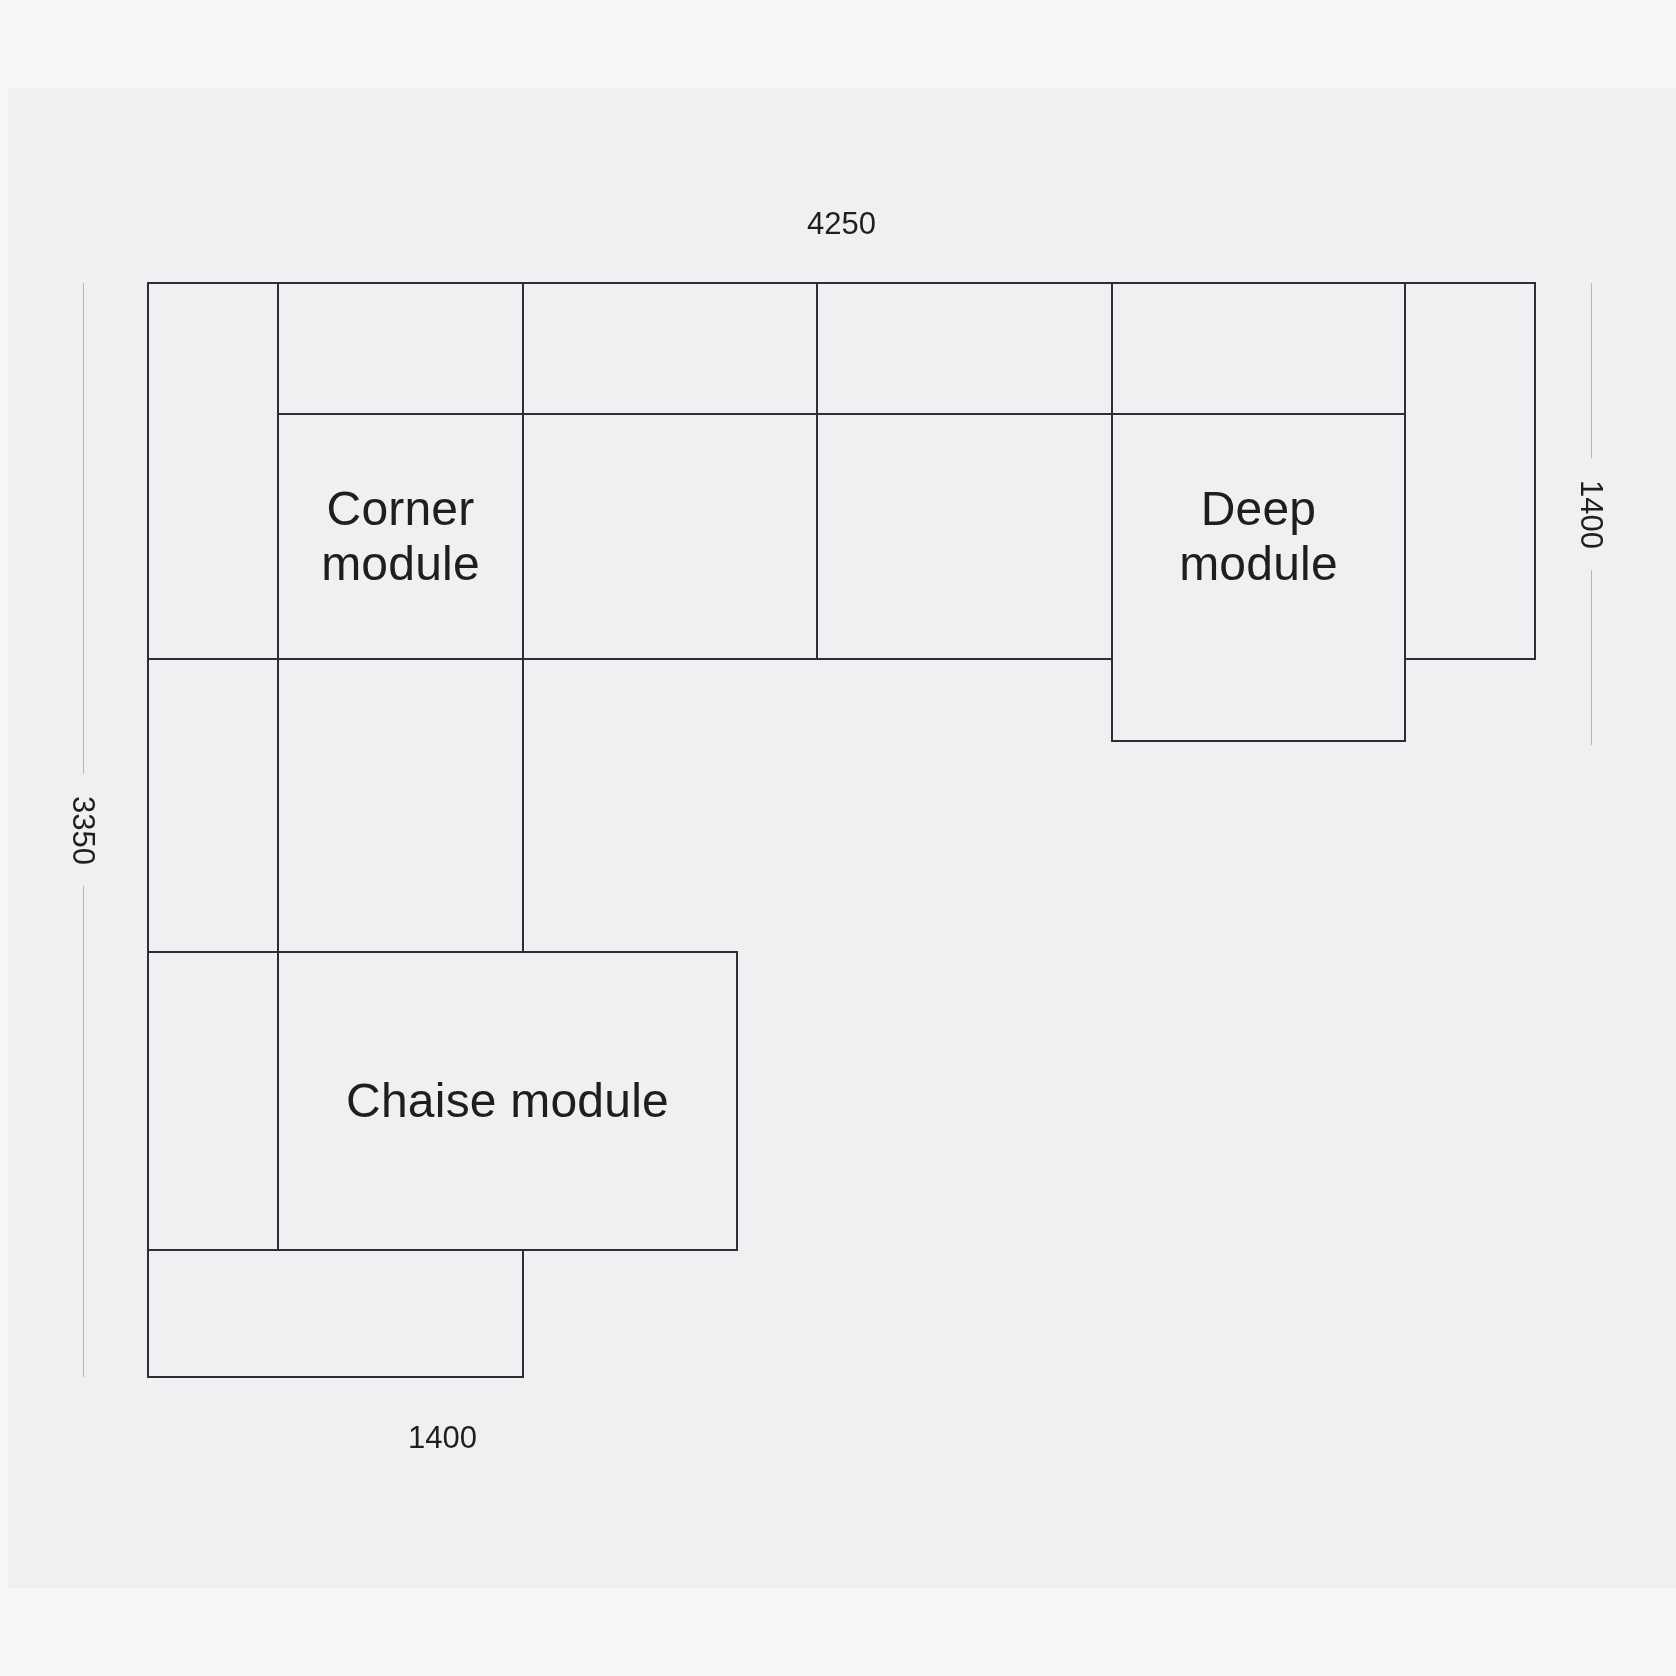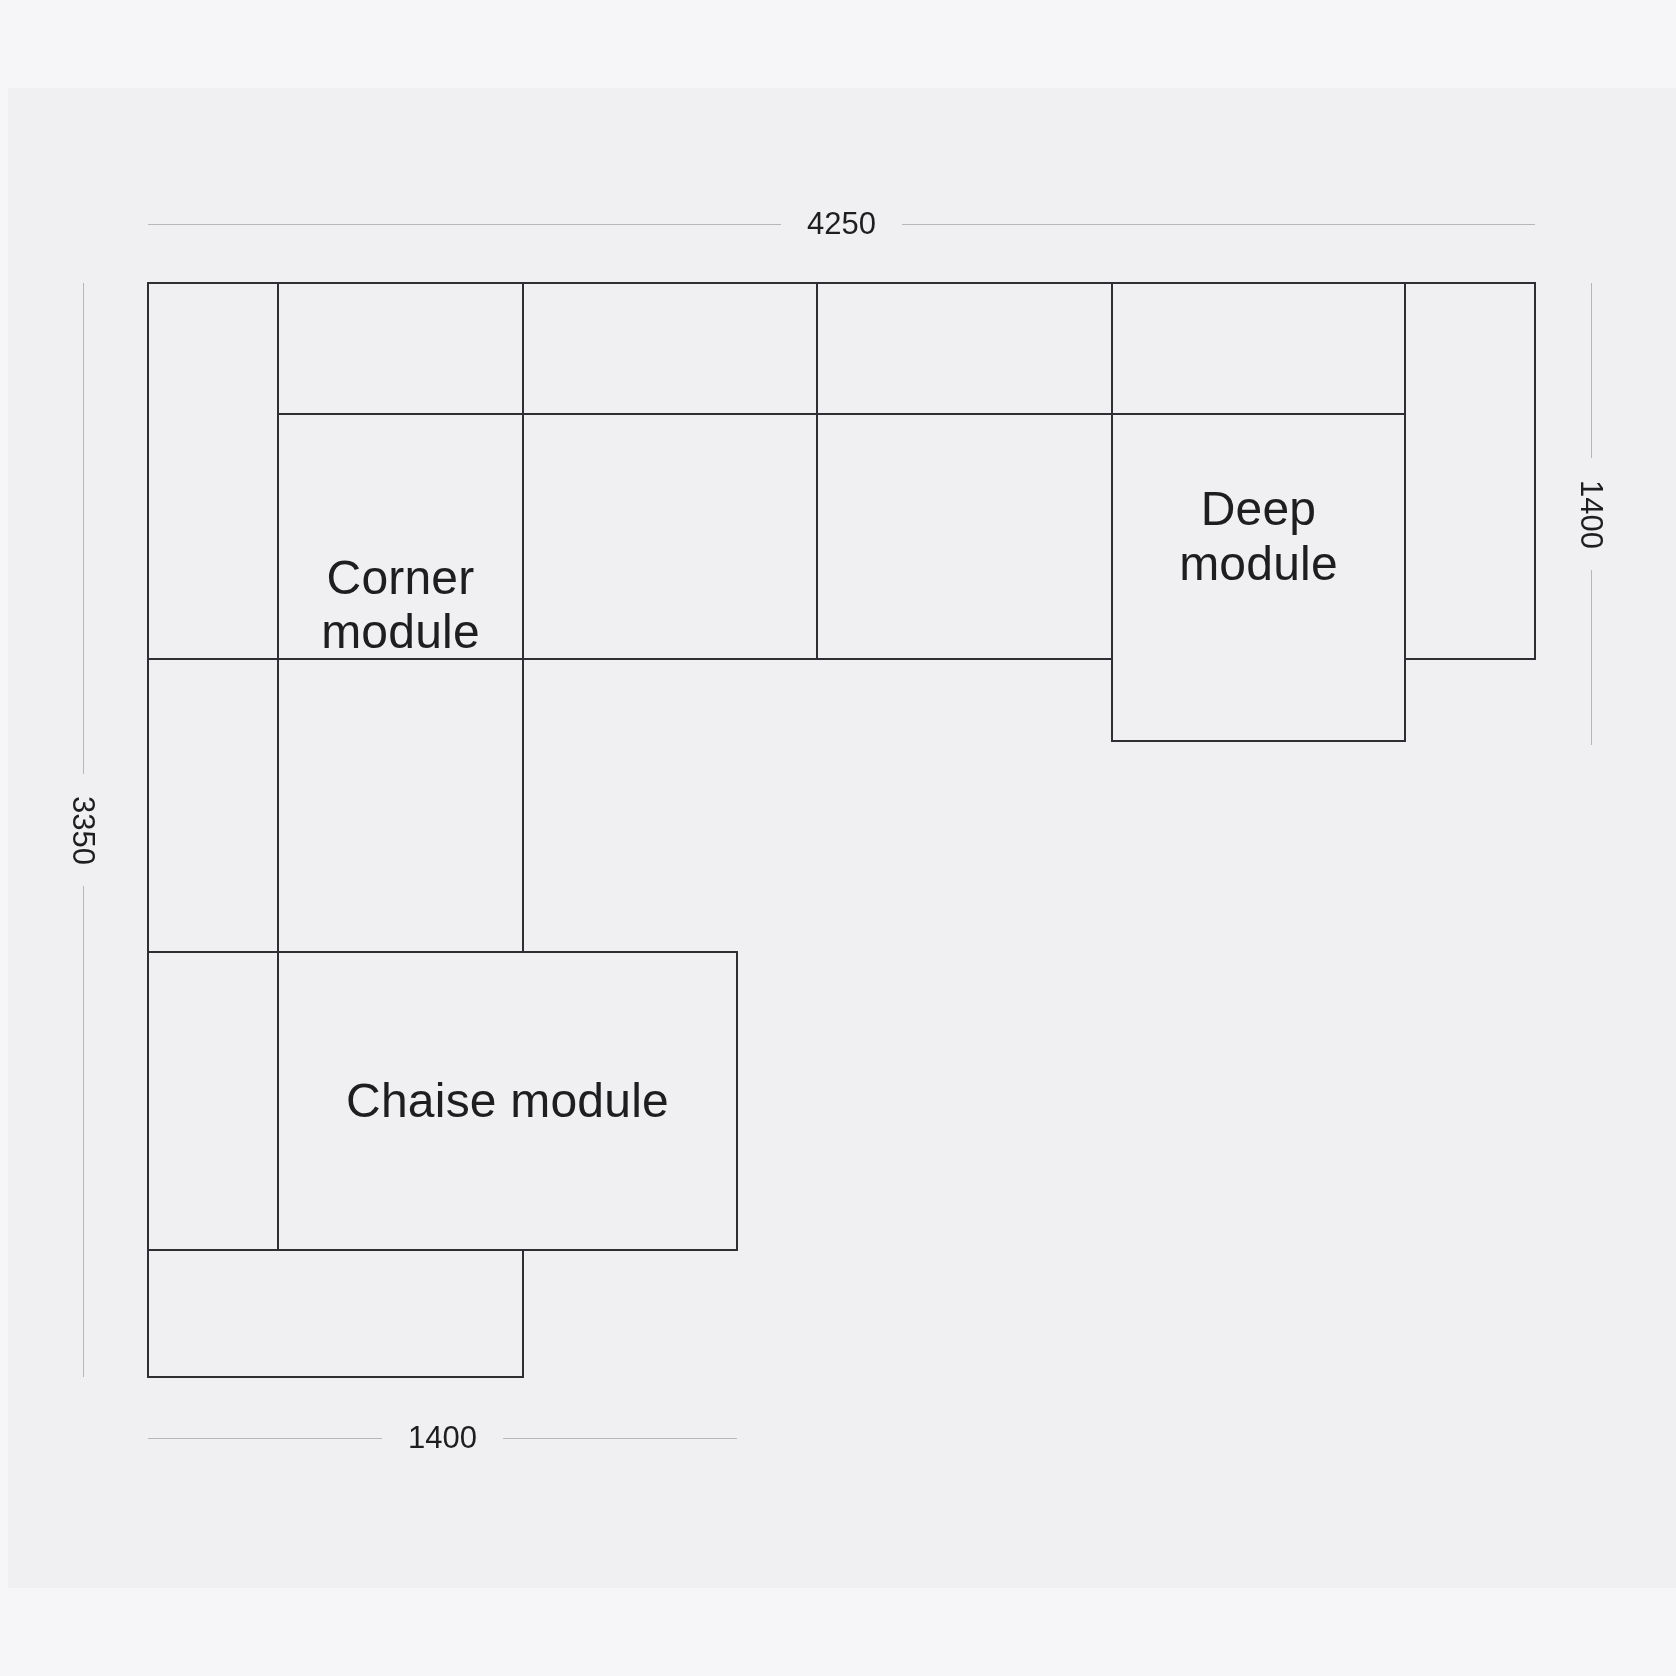--- a/index.html
+++ b/index.html
@@ -24,32 +24,32 @@
 
   
   .module-label {
     position: absolute;
     display: flex; align-items: center; justify-content: center;
     text-align: center;
     font-size: 48px; line-height: 1.13;
     letter-spacing: 0.2px;
     color: #1e1e20;
   }
-  .module-label.corner { left: 278px; top: 414px; width: 245px; height: 245px; align-items: flex-end; }
+  .module-label.corner { left: 278px; top: 414px; width: 245px; height: 245px; }
   .module-label.deep   { left: 1112px; top: 414px; width: 293px; height: 245px; }
   .module-label.deep .wrap { width: 210px; text-align: center; }
   .module-label.chaise { left: 278px; top: 952px; width: 459px; height: 298px; }
 
   
   .dim {
     position: absolute;
     display: flex; align-items: center; justify-content: center;
     color: #1e1e20; font-size: 31px;
   }
-  .dim-h { height: 36px; gap: 26px; flex-direction: row; }
+  .dim-h { height: 36px; gap: 26px; flex-direction: column; }
   .dim-v { width: 36px; gap: 22px; flex-direction: column; }
   .dim .seg { background: #b6b6bb; flex: 1 1 auto; }
   .dim-h .seg { height: 1px; }
   .dim-v .seg { width: 1px; }
   .dim-v .dtext { writing-mode: vertical-rl; }
 
   .dim.top    { left: 148px;  top: 206px;  width: 1387px; }
   .dim.bottom { left: 148px;  top: 1420px; width: 589px; }
   .dim.left   { left: 65px;   top: 283px;  height: 1094px; }
   .dim.right  { left: 1573px; top: 283px;  height: 462px; }

